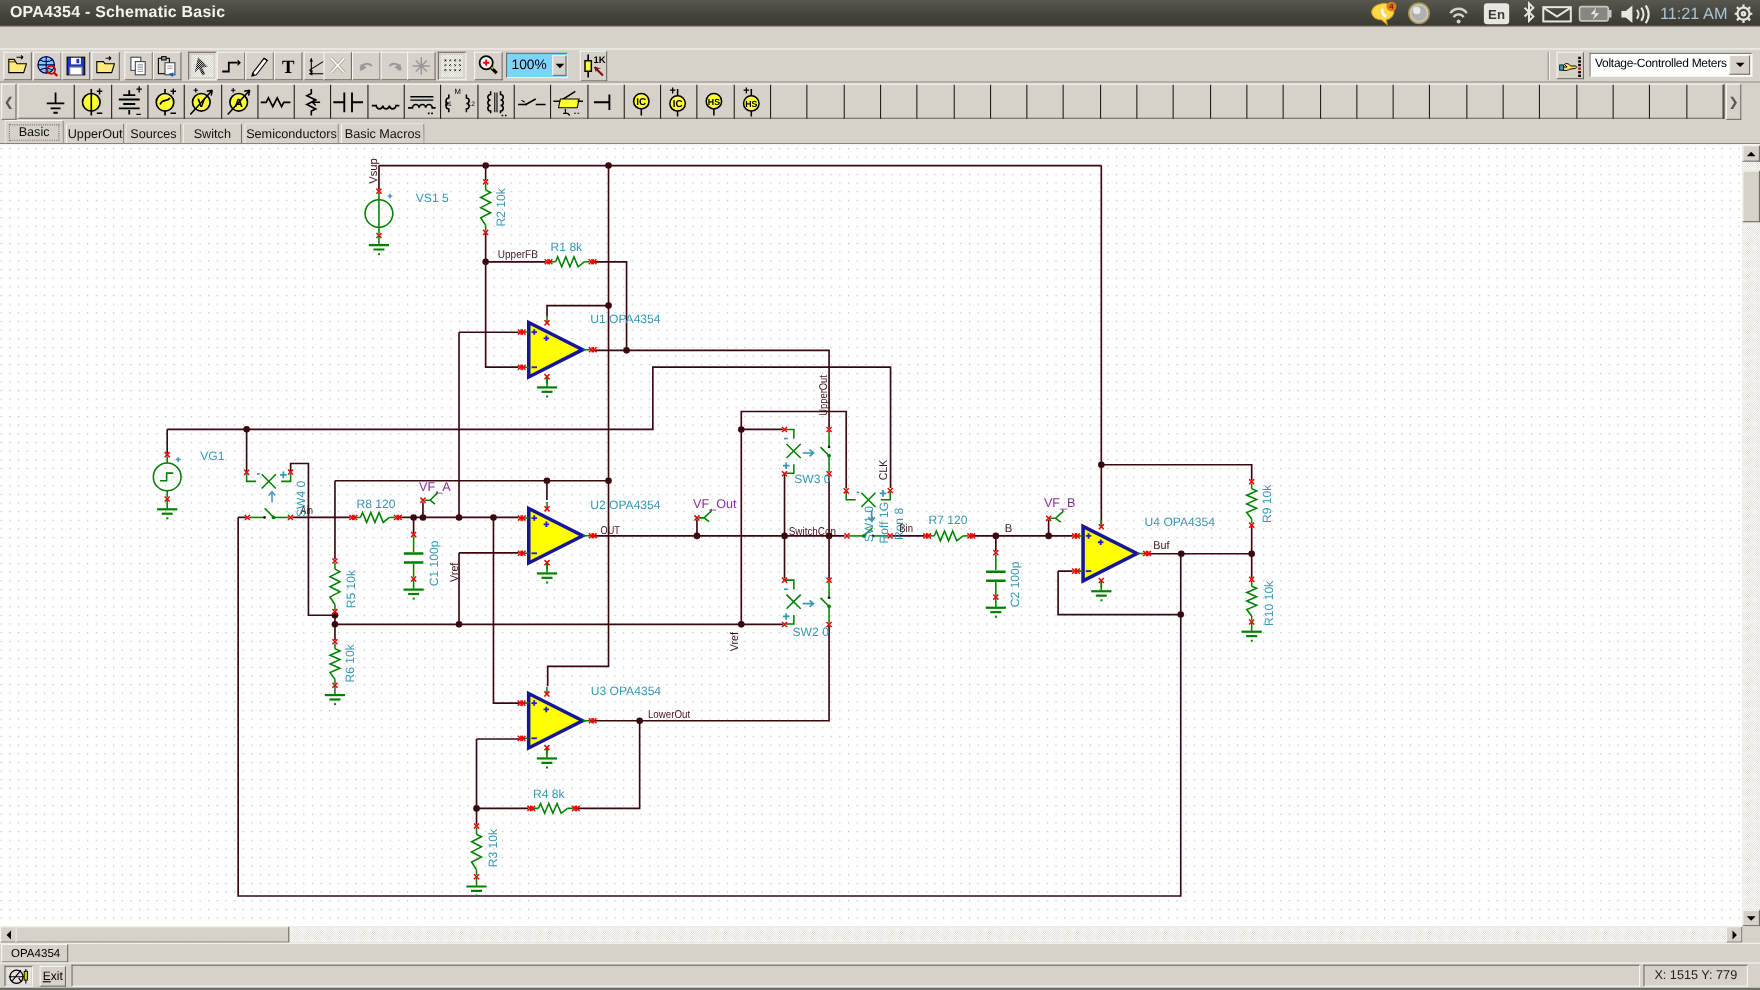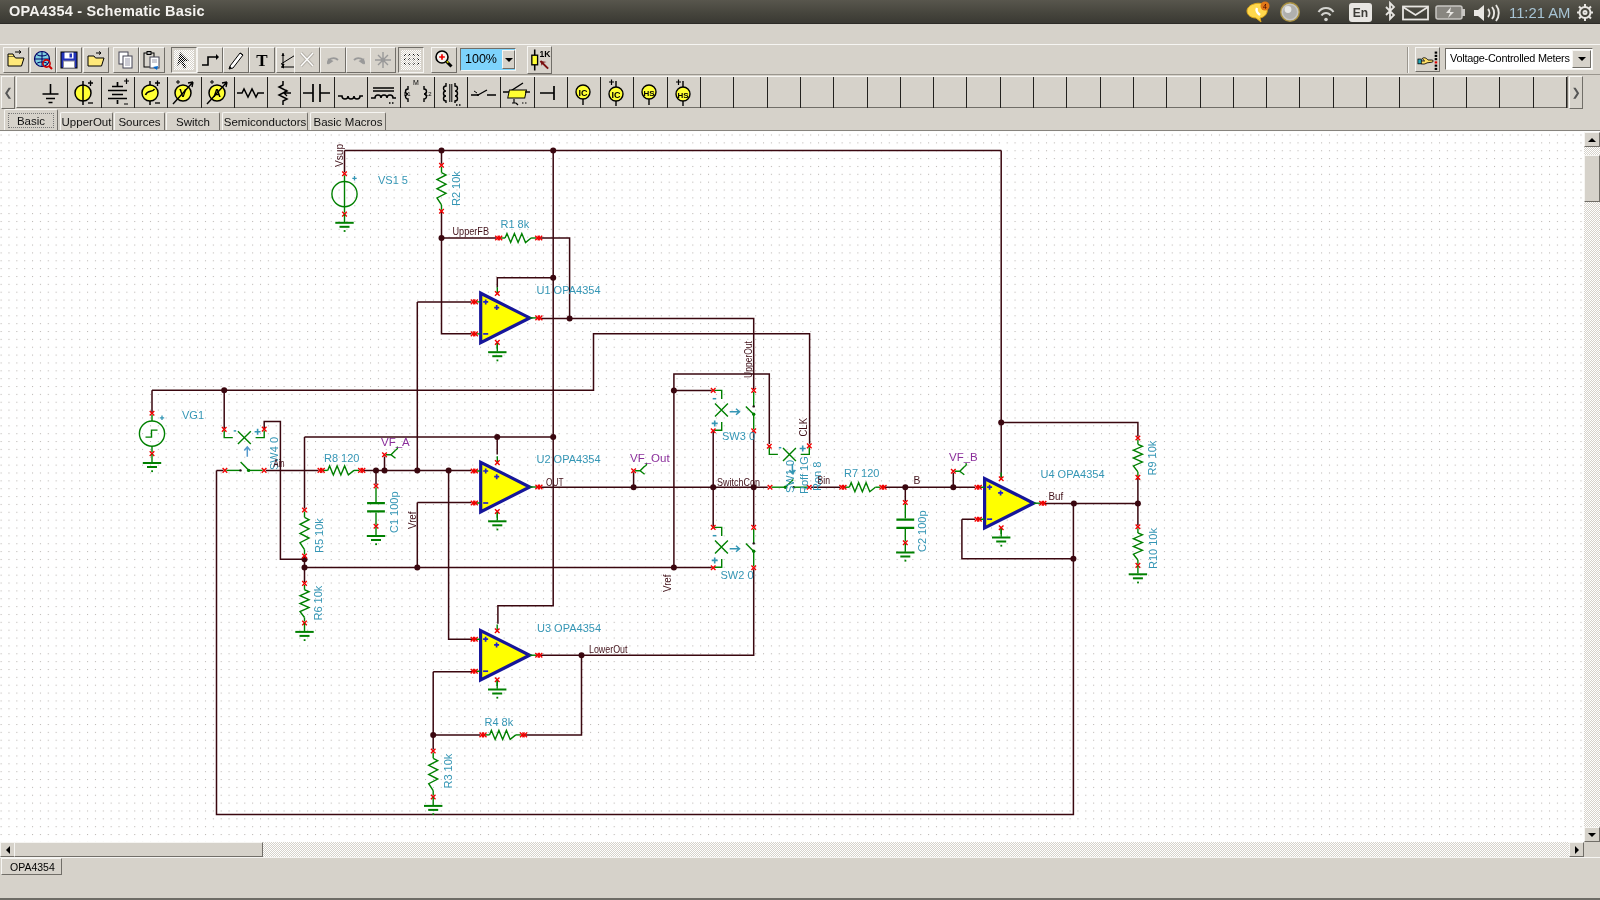--- a/index.html
+++ b/index.html
@@ -751,13 +751,31 @@
   <div class="abs sb" style="left:1569px;top:842px;width:15px;height:15px">
       <span class="arr" style="border-left-color:#000;margin-left:4px"></span>
     </div>
   <div class="abs sb" style="left:14px;top:842px;width:249px;height:15px"></div>
   <div class="abs" style="left:1584px;top:842px;width:16px;height:15px;background:#d6d2ca"></div>
 
   <div class="abs" id="doctab">
     <div style="position:absolute;left:1px;top:0px;width:61px;height:17px;background:#d6d2ca;border:1px solid;border-color:#f6f5f2 #716e68 #716e68 #f6f5f2;font-size:10.5px;padding:2px 0 0 8px">OPA4354</div>
   </div>
 
+  <div class="abs" id="status">
+    <div class="tb dn" style="left:4px;top:2px;width:26px;height:19px">
+        <div class="dith" style="position:absolute;left:1px;top:1px;right:1px;bottom:1px"></div>
+        <svg width="22" height="16" viewBox="0 0 22 16" style="position:relative">
+          <circle cx="9" cy="8" r="6" fill="none" stroke="#000" stroke-width="1.2"></circle>
+          <path d="M2 8h14M13 2l-8 10M13 12l-2-3" stroke="#000" fill="none"></path>
+          <rect x="16" y="3" width="3" height="8" fill="#cc0" stroke="#000" stroke-width="0.8"></rect>
+          <path d="M17.5 1v2M17.5 11v3" stroke="#000"></path>
+        </svg>
+      </div>
+    <div class="tb" style="left:36px;top:2px;width:24px;height:19px">
+        <span style="font-size:11px"><u>E</u>xit</span>
+      </div>
+    <div class="sunk" style="left:65px;top:1px;width:1426px;height:20px"></div>
+    <div class="sunk" style="left:1494px;top:1px;width:95px;height:20px">
+        <span style="position:absolute;left:9px;top:3px;font-size:11.5px;color:#222">X: 1515 Y: 779</span>
+      </div>
+  </div>
   <div class="abs" id="bot"></div>
 </div>
 </body></html>

